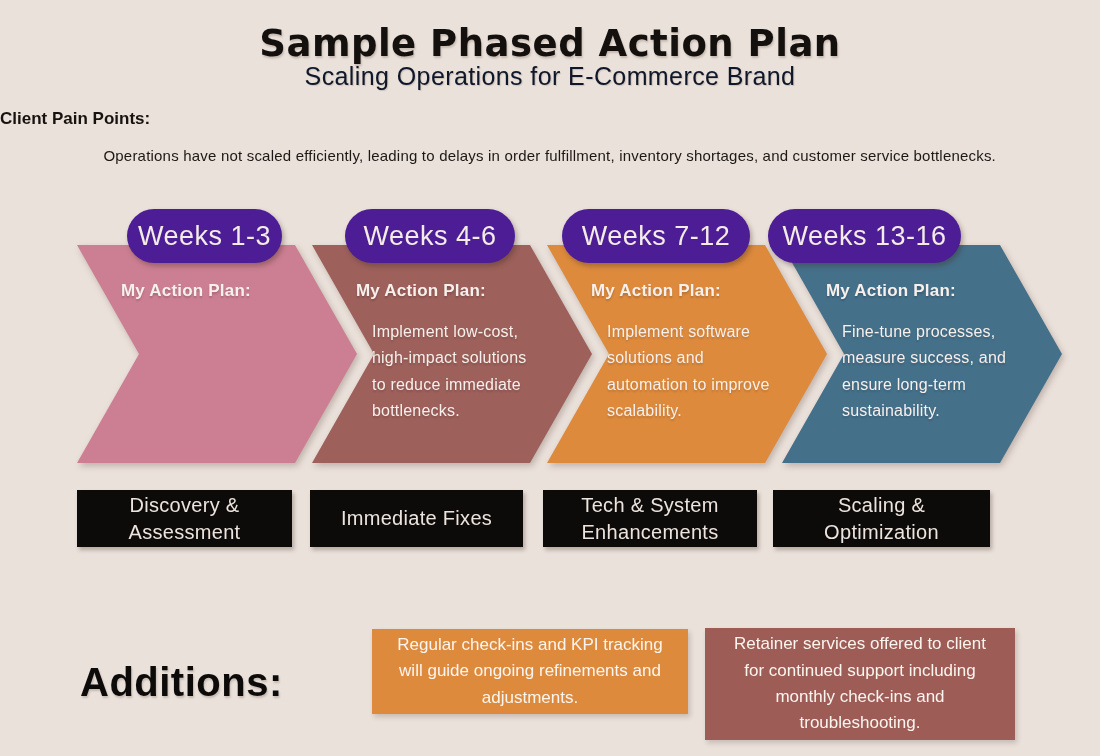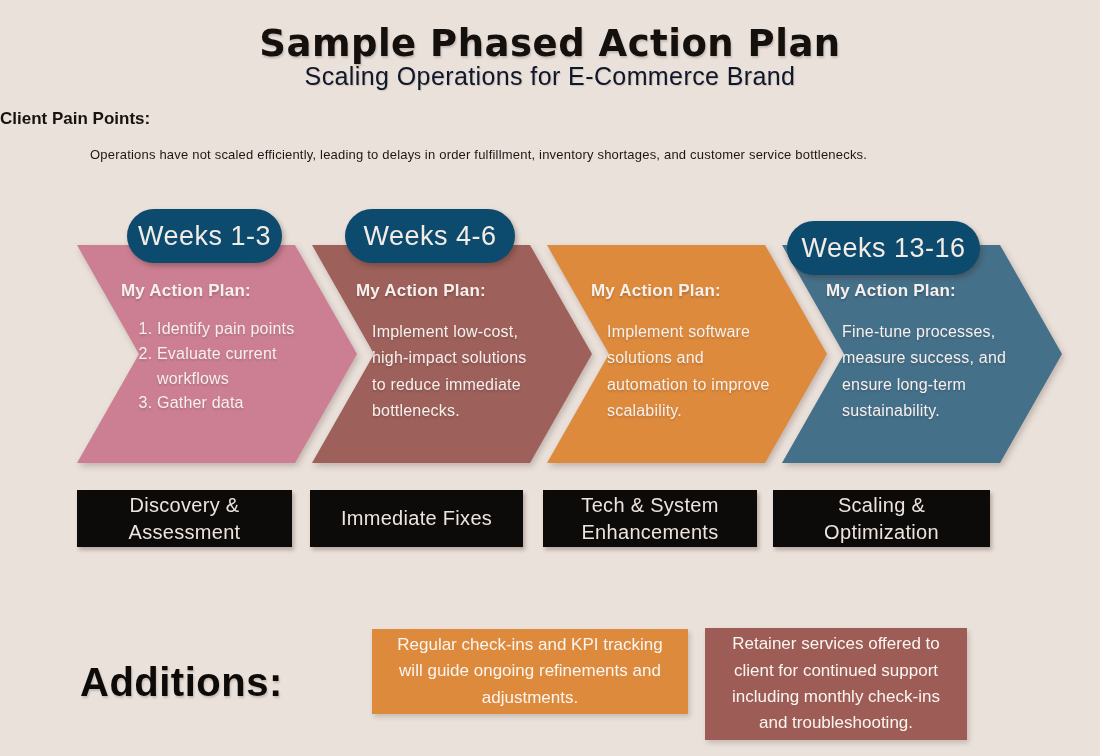--- a/index.html
+++ b/index.html
@@ -22,37 +22,37 @@
   .subtitle{
     position:absolute;top:62px;left:0;width:1100px;text-align:center;
     font-size:25px;font-weight:400;color:#0f172a;letter-spacing:.4px;
     text-shadow:1px 1px 1px rgba(90,70,60,.2);
   }
   .pain-heading{
     position:absolute;top:109px;left:0;width:1100px;text-align:left;
     font-size:17px;font-weight:700;color:#17120f;
   }
   .pain-text{
-    position:absolute;top:147px;left:90px;width:920px;text-align:left;
-    font-size:13px;line-height:1.2;color:#1d1815;letter-spacing:.2px;
+    position:absolute;top:147px;left:76px;width:920px;text-align:right;
+    font-size:15px;line-height:1.2;color:#1d1815;letter-spacing:.2px;
   }
 
   
   .pill{
     position:absolute;top:209px;height:54px;border-radius:27px;
-    background:#0c4a6e;color:#f3ece6;
+    background:#4c1d95;color:#f3ece6;
     display:flex;align-items:center;justify-content:center;
     font-size:27px;letter-spacing:.5px;
     box-shadow:2px 3px 5px rgba(60,40,30,.35);
     z-index:3;
   }
   .pill1{left:127px;width:155px;}
   .pill2{left:345px;width:170px;}
   .pill3{left:562px;width:188px;}
-  .pill4{left:787px;width:193px;margin-top:12px;}
+  .pill4{left:768px;width:193px;}
 
   
   .chev-wrap{position:absolute;top:245px;height:218px;width:280px;
     filter:drop-shadow(2px 3px 3px rgba(80,55,45,.28));z-index:1;}
   .cw1{left:77px;}  .cw2{left:312px;} .cw3{left:547px;} .cw4{left:782px;}
   .chev{
     width:100%;height:100%;
     clip-path:polygon(0 0, calc(100% - 62px) 0, 100% 50%, calc(100% - 62px) 100%, 0 100%, 62px 50%);
     box-sizing:border-box;
     padding:36px 0 0 44px;
@@ -96,44 +96,40 @@
     letter-spacing:.5px;color:#0d0a0a;
     text-shadow:1px 2px 2px rgba(90,70,60,.25);
   }
   .addition-card{
     position:absolute;display:flex;align-items:center;justify-content:center;
     text-align:center;color:#fbf5f0;font-size:17px;line-height:1.55;
     box-sizing:border-box;padding:10px 22px;
     box-shadow:2px 3px 5px rgba(60,40,30,.2);
   }
   .ac1{left:372px;top:629px;width:316px;height:85px;background:#dd8a3d;}
-  .ac2{left:705px;top:628px;width:262px;height:112px;background:#9d5c55;}
+  .ac2{left:705px;top:628px;width:310px;height:112px;background:#9d5c55;}
 </style>
 </head>
 <body>
 
 <div class="canvas">
 
   <div class="title">Sample Phased Action Plan</div>
   <div class="subtitle">Scaling Operations for E-Commerce Brand</div>
   <div class="pain-heading">Client Pain Points:</div>
   <div class="pain-text">Operations have not scaled efficiently, leading to delays in order fulfillment, inventory shortages, and customer service bottlenecks.</div>
 
   <div class="pill pill1">Weeks 1-3</div>
   <div class="pill pill2">Weeks 4-6</div>
+  <div class="pill pill3">Weeks 7-12</div>
   <div class="pill pill4">Weeks 13-16</div>
 
   <div class="chev-wrap cw1">
     <div class="chev c1">
       <div class="plan-heading">My Action Plan:</div>
-      <ol class="plan-list">
-        <li>Identify pain points</li>
-        <li>Evaluate current workflows</li>
-        <li>Gather data</li>
-      </ol>
     </div>
   </div>
 
   <div class="chev-wrap cw2">
     <div class="chev c2">
       <div class="plan-heading">My Action Plan:</div>
       <div class="plan-text">Implement low-cost, high-impact solutions to reduce immediate bottlenecks.</div>
     </div>
   </div>
 

